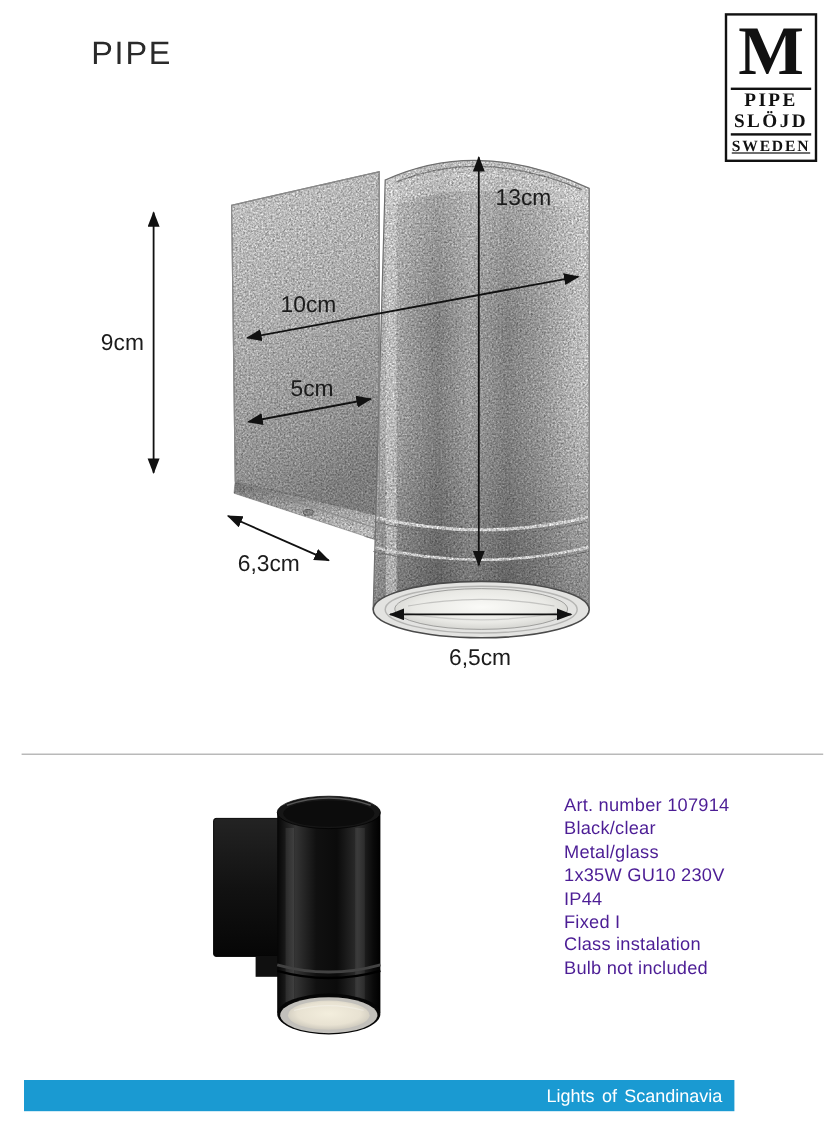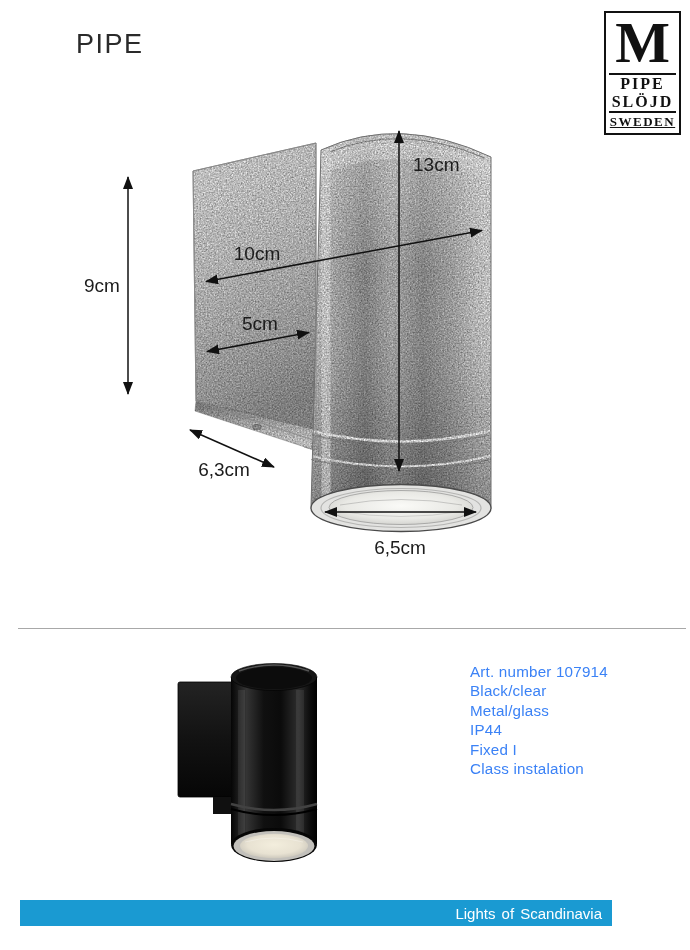--- a/index.html
+++ b/index.html
@@ -23,21 +23,21 @@
     font-size:58px;line-height:58px;}
   .logo-rule{border-top:2px solid #111;margin:0 3px;}
   .logo-word{font-size:16px;line-height:18px;letter-spacing:2px;}
   .logo-sweden{font-size:13px;line-height:17px;letter-spacing:1.5px;text-decoration:underline;}
   
   .diagram-svg{position:absolute;left:0;top:0;}
   .photo-svg{position:absolute;left:140px;top:648px;}
   
   .divider{position:absolute;left:18px;top:628px;width:668px;height:1px;background:#a8a8a8;}
   
-  .specs{position:absolute;left:470px;top:662px;color:#3b82f6;
+  .specs{position:absolute;left:470px;top:662px;color:#4c1d95;
     font-size:15.2px;line-height:19.4px;letter-spacing:0.2px;}
   
   .footer-bar{position:absolute;left:20px;top:900px;width:592px;height:26px;
     background:#1A9AD2;display:flex;align-items:center;justify-content:flex-end;}
   .footer-bar span{color:#ffffff;font-size:15px;padding-right:10px;word-spacing:2px;}
   text{font-family:"Liberation Sans", sans-serif;}
 </style>
 </head>
 <body>
 
@@ -202,22 +202,24 @@
       <ellipse cx="274" cy="846" rx="40.5" ry="15" fill="#c2c0bb"></ellipse>
       <ellipse cx="274" cy="846" rx="34" ry="12.2" fill="url(#lensWarm)"></ellipse>
       <path d="M245,842 Q274,834 303,842" fill="none" stroke="#ffffff" stroke-width="1" opacity="0.3"></path>
     </g>
   </svg>
 
   <div class="specs">
     <div>Art. number 107914</div>
     <div>Black/clear</div>
     <div>Metal/glass</div>
+    <div>1x35W GU10 230V</div>
     <div>IP44</div>
     <div>Fixed I</div>
     <div>Class instalation</div>
+    <div>Bulb not included</div>
   </div>
 
   <div class="footer-bar" style="background: rgb(26, 154, 210);">
     <span>Lights of Scandinavia</span>
   </div>
 
 </div>
 
 </body></html>

